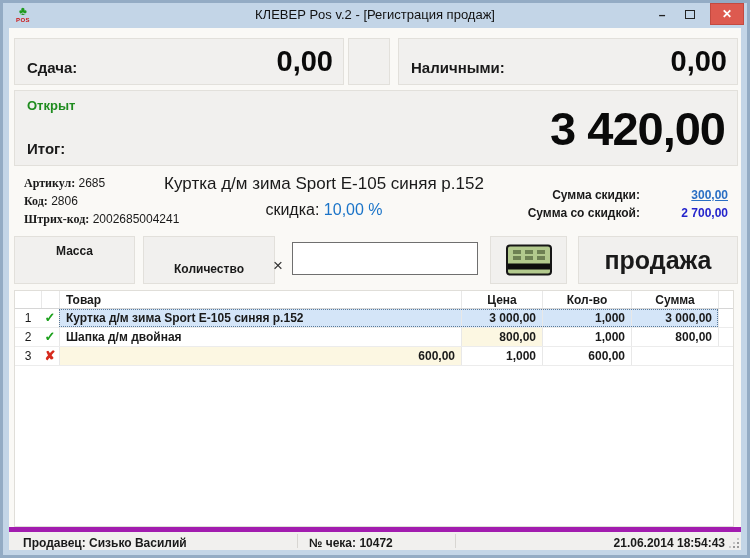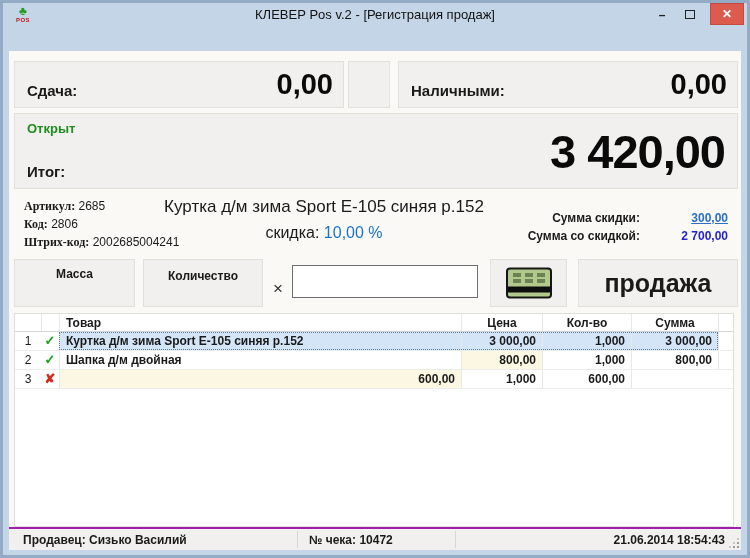--- a/index.html
+++ b/index.html
@@ -21,21 +21,21 @@
              font-size:12px; color:#222; line-height:12px; cursor:default; }
   .btn-min { right:74px; font-weight:bold; }
   .btn-max { right:46px; }
   .btn-max .box { display:inline-block; width:10px; height:9px; border:1.5px solid #222; background:transparent; }
   .btn-close { position:absolute; right:3px; top:0; width:34px; height:22px;
                background:#dd5a4f; border:1px solid #c34a40; color:#fff;
                font-size:12px; font-weight:bold; text-align:center; line-height:21px; }
 
   
   .content { position:absolute; left:6px; right:6px; top:25px; bottom:5px;
-             background:#faf9f6; overflow:hidden;margin-top:23px; }
+             background:#faf9f6; overflow:hidden; }
 
   .panel { position:absolute; background:#f1f0ee; border:1px solid #e2e0db; }
 
   .panel-change { left:5px;  top:10px; width:330px; height:47px; }
   .panel-gap    { left:339px; top:10px; width:42px;  height:47px; }
   .panel-cash   { left:389px; top:10px; right:3px;   height:47px; }
   .pay-row { display:flex; align-items:center; height:100%; padding:0 10px 0 12px; }
   .pay-label { font-size:15px; font-weight:bold; align-self:flex-end; padding-bottom:8px; }
   .pay-value { margin-left:auto; font-size:29px; font-weight:bold; color:#0a0a0a; }
 
@@ -57,21 +57,21 @@
   .info-right .lbl { font-weight:bold; display:inline-block; }
   .info-right .val { display:inline-block; width:88px; text-align:right; font-weight:bold; }
   .val-disc { color:#2a6fc4;text-decoration:underline; }
   .val-final { color:#2424cc; }
 
   
   .actions { position:absolute; left:0; right:0; top:208px; height:48px; }
   .act-btn { position:absolute; top:0; height:48px; background:#f1f0ee;
              border:1px solid #e2e0db; text-align:center; cursor:default; }
   .btn-mass { left:5px; width:121px; font-size:12px; font-weight:bold; padding-top:7px; }
-  .btn-qty  { left:134px; width:120px; font-size:12px; font-weight:bold; padding-top:9px; }
+  .btn-qty  { left:134px; width:132px; font-size:12px; font-weight:bold; padding-top:25px; }
   .mult { position:absolute; left:264px; top:20px; font-size:17px; color:#333; }
   .qty-input { position:absolute; left:283px; top:6px; width:186px; height:33px;
                border:1px solid #6f6f6f; background:#fff; font-size:16px; padding:0 6px;
                font-family:"Liberation Sans", sans-serif; }
   .btn-card { left:481px; width:77px; }
   .card { position:absolute; left:50%; top:50%; transform:translate(-50%,-50%);
           width:46px; height:31px; background:#b2c98d; border:2px solid #161616; border-radius:4px; }
   .card .dash-row { display:flex; gap:4px; margin:4px 5px 0; }
   .card .dash-row + .dash-row { margin-top:3px; }
   .card .dash { flex:1; height:3px; border-top:1px solid #2a3a1a; border-bottom:1px solid #2a3a1a; }
@@ -94,21 +94,21 @@
   .tbody .trow { border-bottom:1px solid #ececec; }
   .chk-ok { color:#1ba01b; }
   .chk-no { color:#d62a1e; }
   .row-sel .c-prod, .row-sel .c-price, .row-sel .c-qty, .row-sel .c-sum { background:#d4e5f8; }
   .sel-outline { position:absolute; left:44px; width:659px; top:0; bottom:0;
                  border:1px dotted #5a7a9a; pointer-events:none; }
   .price-tint { background:#fcf7e2; }
 
   
   .statusbar { position:absolute; left:0; right:0; bottom:0; height:23px;
-               background:#f1f0ee; border-top:2px solid #a21caf; font-size:12px; font-weight:bold; }
+               background:#f1f0ee; border-top:5px solid #a21caf; font-size:12px; font-weight:bold; }
   .sb-item { position:absolute; top:4px; white-space:nowrap; }
   .sb-seller { left:14px; }
   .sb-check { left:300px; }
   .sb-date { right:16px; }
   .sb-sep { position:absolute; top:2px; bottom:2px; width:1px; background:#d8d6d2; }
   .sep1 { left:288px; } .sep2 { left:446px; }
   .grip { position:absolute; right:2px; bottom:2px; width:9px; height:9px; }
   .grip::before { content:""; position:absolute; width:2px; height:2px; background:#9a9a9a;
                   right:0; bottom:0;
                   box-shadow:-4px 0 0 #9a9a9a, 0 -4px 0 #9a9a9a, -4px -4px 0 #c8c8c8, -8px 0 0 #c8c8c8, 0 -8px 0 #c8c8c8; }

